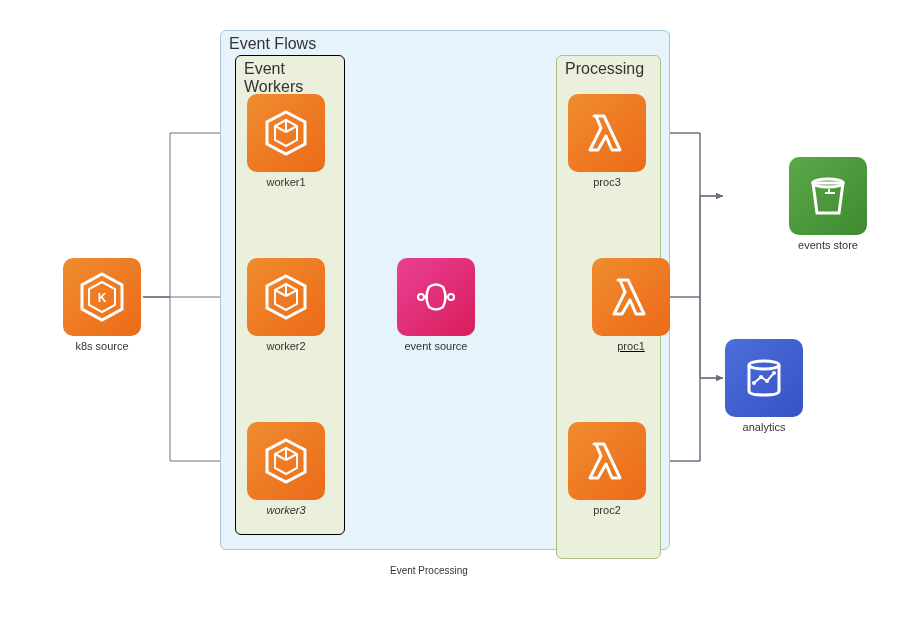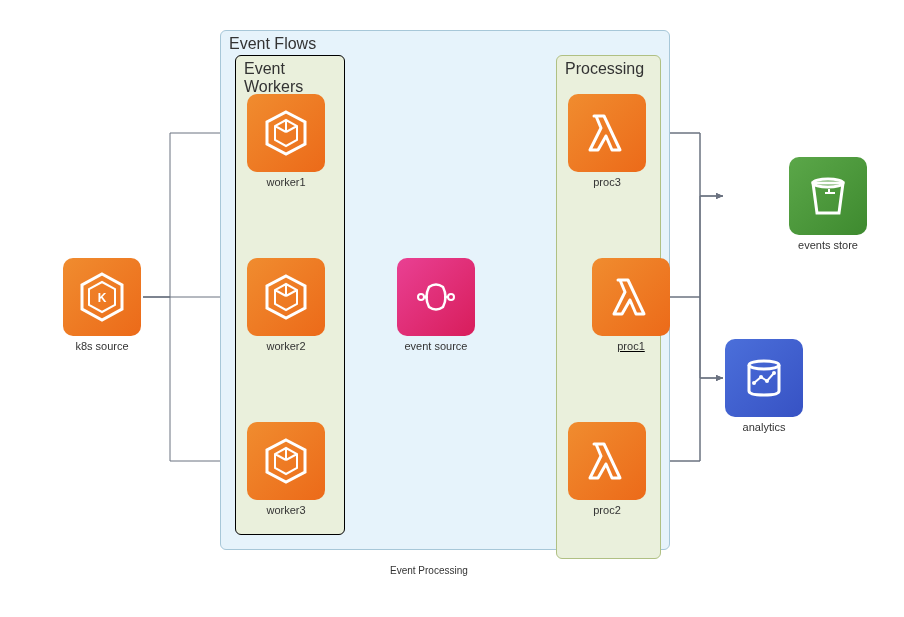--- a/index.html
+++ b/index.html
@@ -81,21 +81,21 @@
 <div class="node" style="left:247px; top:258px;">
   <div class="node-icon orange">
     <svg class="icon" viewBox="0 0 50 50">
         <polygon points="25,4 44,14 44,36 25,46 6,36 6,14" fill="none" stroke="#fff" stroke-width="3"></polygon>
         <path d="M25,12 L36,18 L36,32 L25,38 L14,32 L14,18 Z M25,12 L25,24 M14,18 L25,24 M36,18 L25,24" fill="none" stroke="#fff" stroke-width="2"></path>
       </svg>
   </div>
   <div class="node-label">worker2</div>
 </div>
 
-<div class="node" style="left:247px; top:422px;">
+<div class="node" style="left:247px; top:422px;font-style:italic;">
   <div class="node-icon orange">
     <svg class="icon" viewBox="0 0 50 50">
         <polygon points="25,4 44,14 44,36 25,46 6,36 6,14" fill="none" stroke="#fff" stroke-width="3"></polygon>
         <path d="M25,12 L36,18 L36,32 L25,38 L14,32 L14,18 Z M25,12 L25,24 M14,18 L25,24 M36,18 L25,24" fill="none" stroke="#fff" stroke-width="2"></path>
       </svg>
   </div>
   <div class="node-label">worker3</div>
 </div>
 
 <div class="node" style="left:397px; top:258px;">

